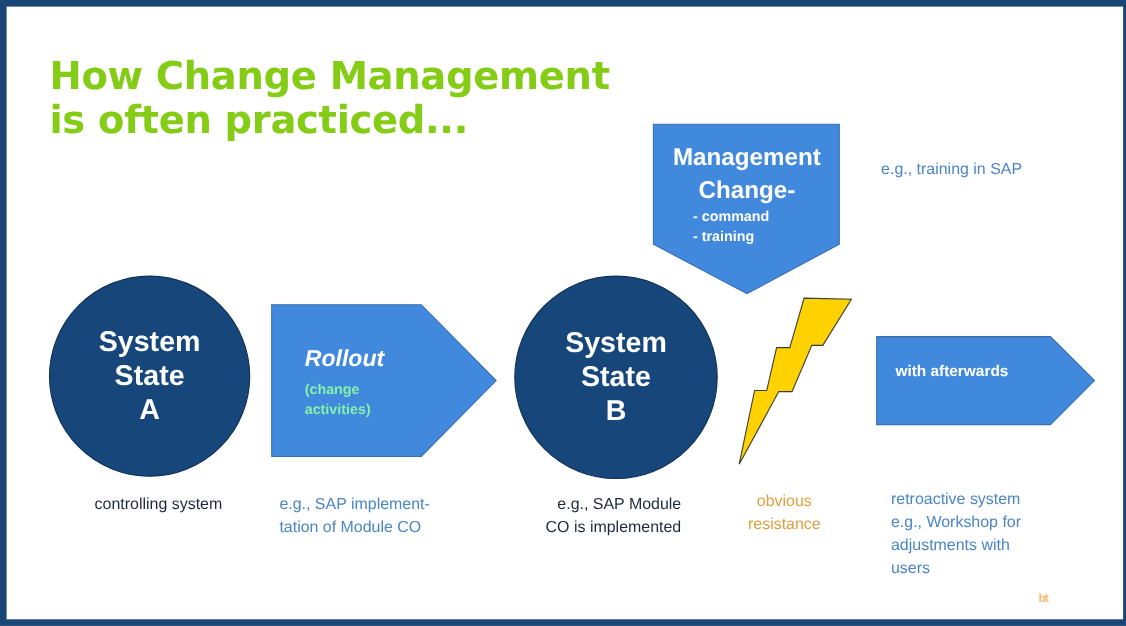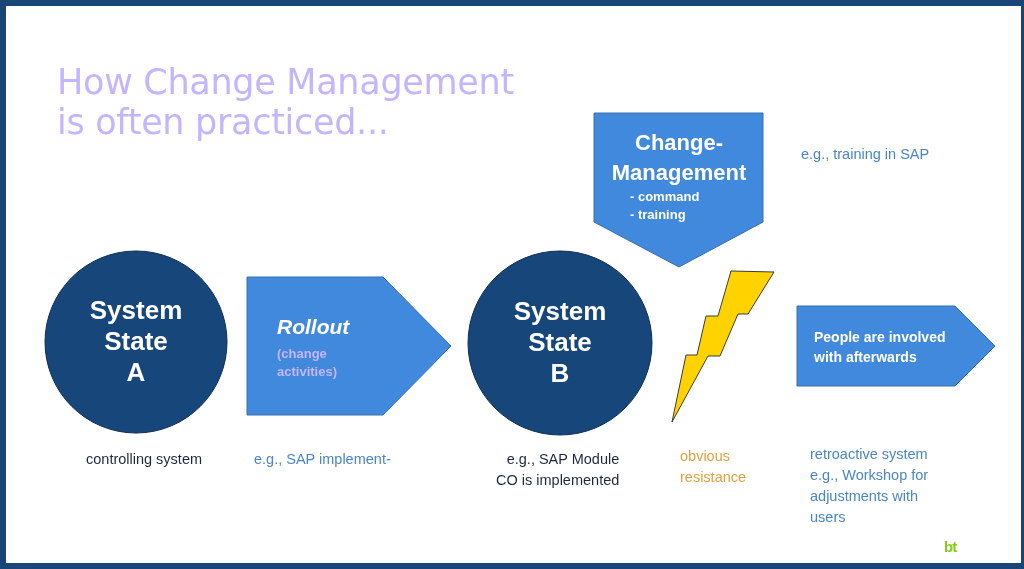--- a/index.html
+++ b/index.html
@@ -7,46 +7,46 @@
       width: 1024px; height: 569px; position: relative; overflow: hidden;
       background: #1a4677;
       font-family: "Liberation Sans", sans-serif;
     }
     .slide {
       position: absolute; left: 6px; top: 6px; width: 1015px; height: 557px;
       background: #ffffff;
     }
     .abs { position: absolute; }
     .title {
-      left: 45px; top: 50px; margin: 12px;
-      font-family: "DejaVu Sans", sans-serif; font-weight: normal;
-      font-size: 35px; line-height: 40px; color: #c4b5fd; letter-spacing: -0.3px;
+      left: 45px; top: 50px; margin: 0;
+      font-family: "DejaVu Sans", sans-serif; font-weight: bold;
+      font-size: 35px; line-height: 40px; color: #84cc16; letter-spacing: -0.3px;
     }
     .title span { display: block; white-space: nowrap; }
     svg.shapes { position: absolute; left: 0; top: 0; }
     .shape-text { color: #ffffff; font-weight: bold; text-align: center; }
     .circle-label {
       width: 184px; font-size: 26px; line-height: 31px;
       font-family: "Liberation Sans", sans-serif;
     }
     .circle-label span { display: block; }
     .rollout-title { left: 277px; top: 315px; font-size: 21px; color: #fff; font-weight: bold; font-style: italic; }
-    .rollout-sub { left: 277px; top: 345px; font-size: 13px; line-height: 18px; color: #c4b5fd; font-weight: bold; width: 110px; }
+    .rollout-sub { left: 277px; top: 345px; font-size: 13px; line-height: 18px; color: #86efac; font-weight: bold; width: 110px; }
     .cm-title { left: 594px; top: 128px; width: 170px; font-size: 22px; line-height: 30px; }
     .cm-title span { display: block; }
     .cm-list { left: 630px; top: 188px; font-size: 13px; line-height: 18px; color: #fff; font-weight: bold; }
     .cm-list span { display: block; }
     .people-text { left: 814px; top: 327px; font-size: 14px; line-height: 20px; color: #fff; font-weight: bold; text-align: left; }
     .people-text span { display: block; }
     .caption { font-size: 14.5px; line-height: 21px; }
     .caption span { display: block; white-space: nowrap; }
     .c-dark { color: #1e2a3c; }
     .c-blue { color: #4a86c5; }
-    .c-orange { color: #e0a040; }
-    .logo { left: 944px; top: 538px; font-size: 15px; font-weight: bold; color: #84cc16; letter-spacing: -1px; text-align: right; }
+    .c-orange { color: #e0a040; text-align: center; }
+    .logo { left: 944px; top: 538px; font-size: 11px; font-weight: bold; color: #fdba74; letter-spacing: -1px; text-align: right; }
   </style>
 </head>
 <body>
 
 <div class="slide"></div>
 
 <svg class="shapes" width="1024" height="569">
 
   <circle cx="136" cy="342" r="91" fill="#17467a" stroke="#0f2f55" stroke-width="1"></circle>
 
@@ -78,39 +78,39 @@
   <span style="display:block">activities)</span>
 </div>
 
 <div class="abs shape-text circle-label" style="left:468px; top:296px;">
   <span>System</span>
   <span>State</span>
   <span>B</span>
 </div>
 
 <div class="abs shape-text cm-title">
+  <span>Management</span>
   <span>Change-</span>
-  <span>Management</span>
 </div>
 <div class="abs cm-list">
   <span>- command</span>
   <span>- training</span>
 </div>
 <div class="abs caption c-blue" style="left:801px; top:144px;">e.g., training in SAP</div>
 
 <div class="abs people-text">
-  <span>People are involved</span>
   <span>with afterwards</span>
 </div>
 
 <div class="abs caption c-dark" style="left:86px; top:449px;">
   <span>controlling system</span>
 </div>
 <div class="abs caption c-blue" style="left:254px; top:449px;">
   <span>e.g., SAP implement-</span>
+  <span>tation of Module CO</span>
 </div>
 <div class="abs caption c-dark" style="left:496px; top:449px;text-align:right;">
   <span>e.g., SAP Module</span>
   <span>CO is implemented</span>
 </div>
 <div class="abs caption c-orange" style="left:680px; top:446px;">
   <span>obvious</span>
   <span>resistance</span>
 </div>
 <div class="abs caption c-blue" style="left:810px; top:444px;">

